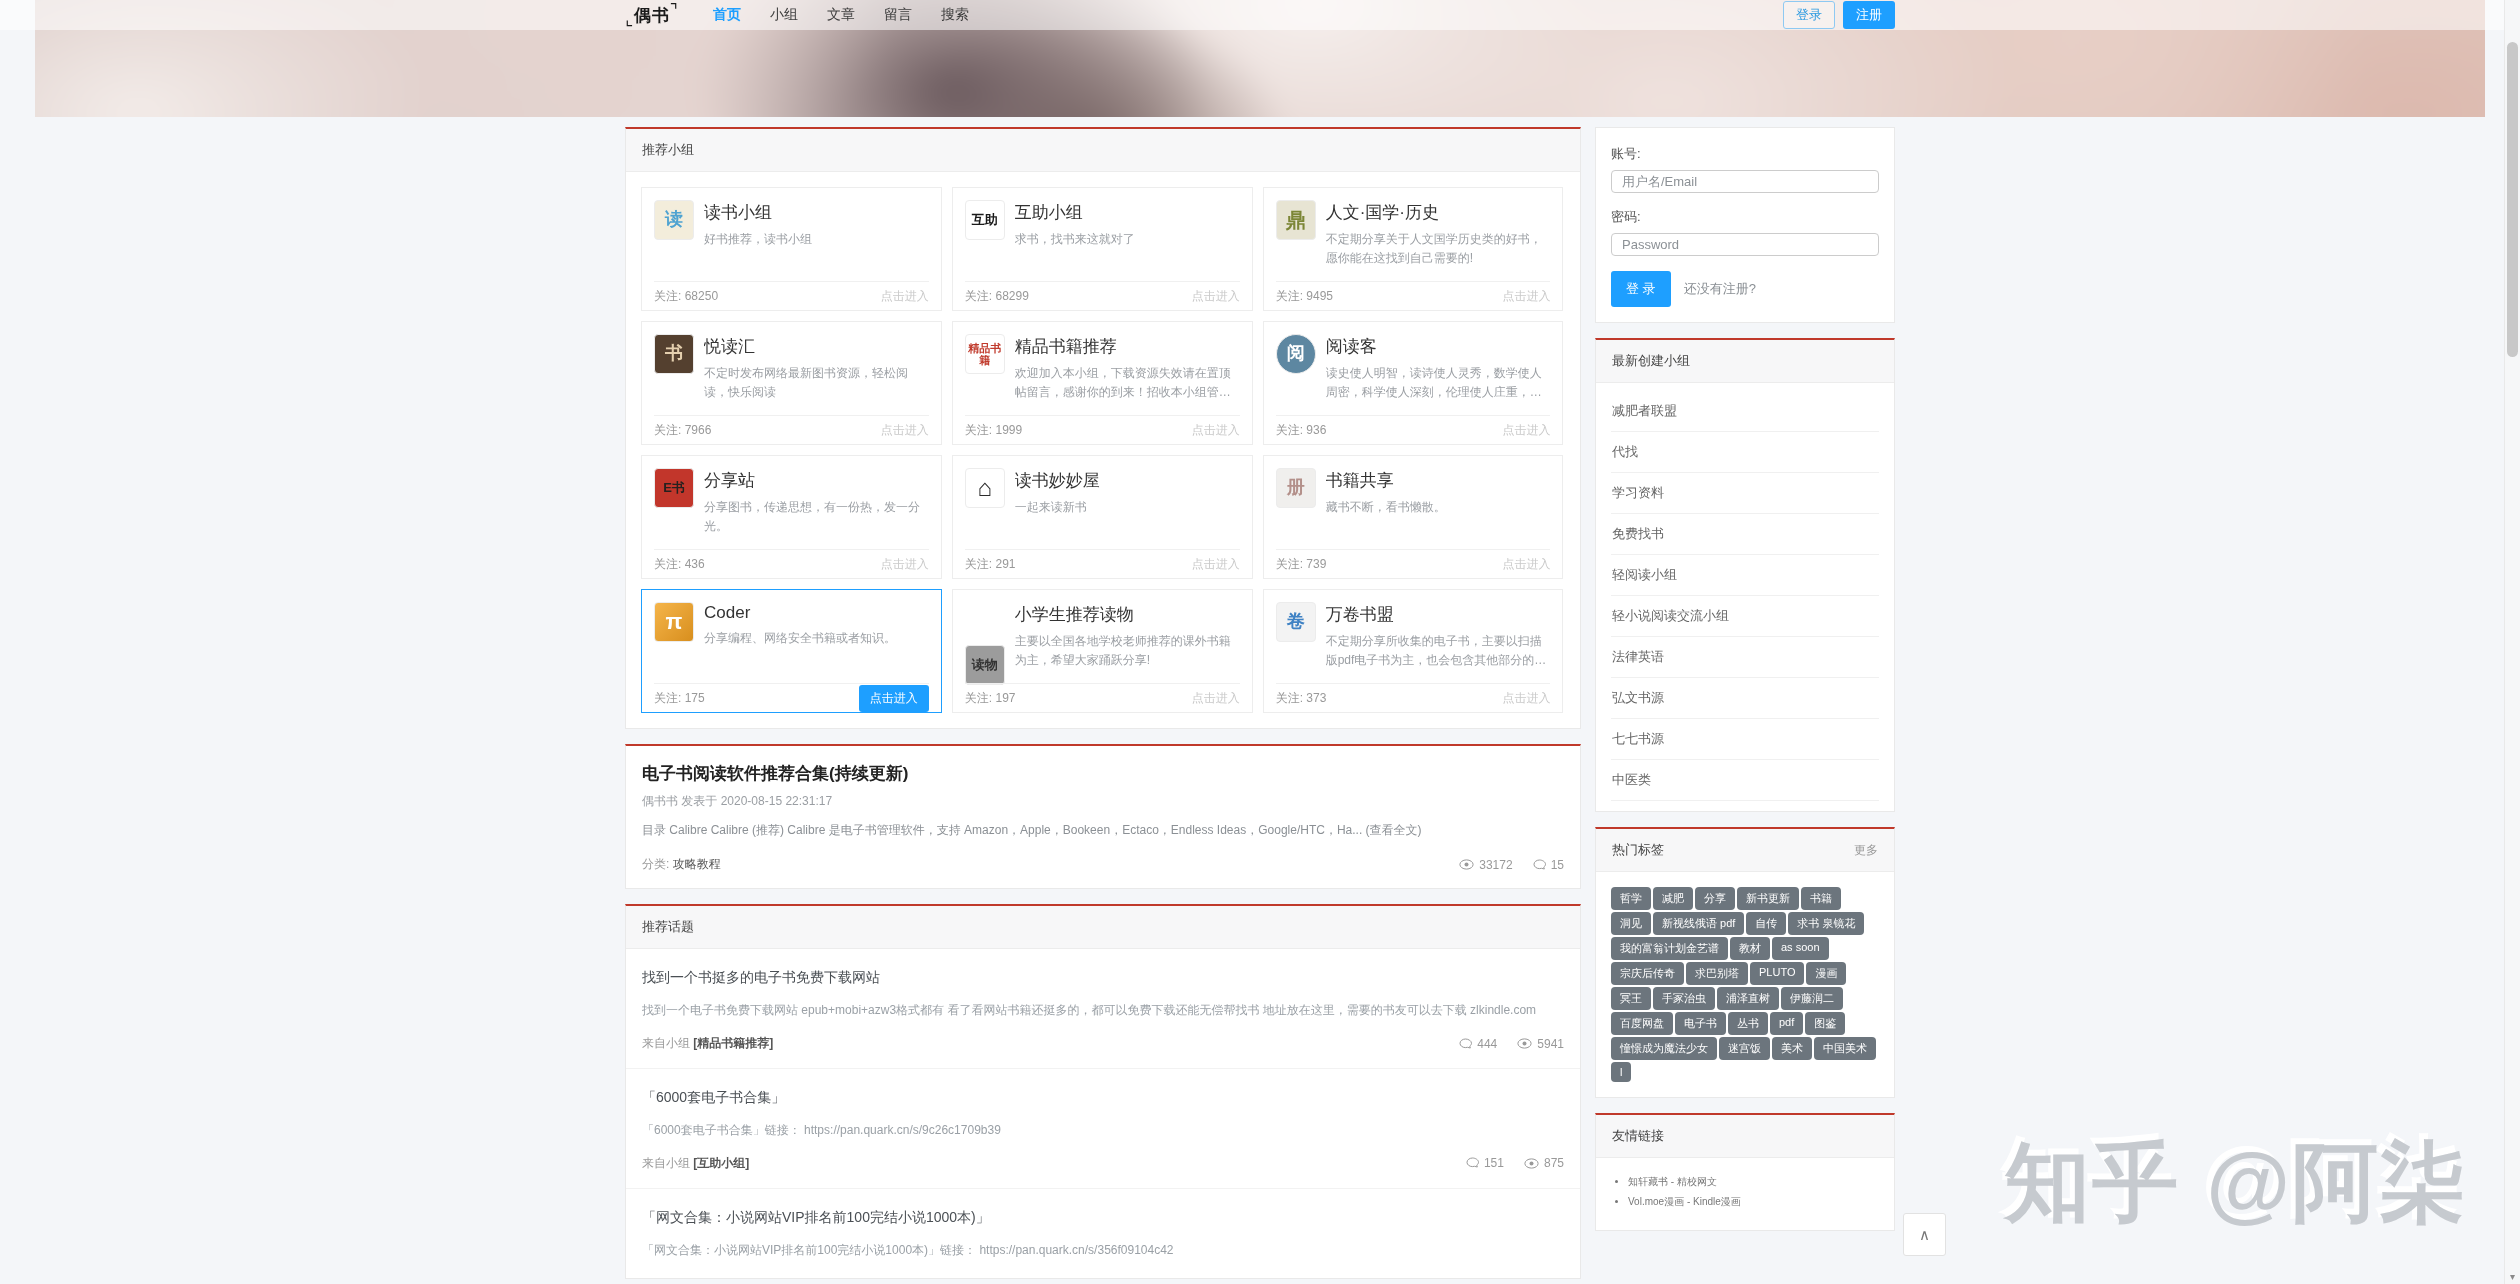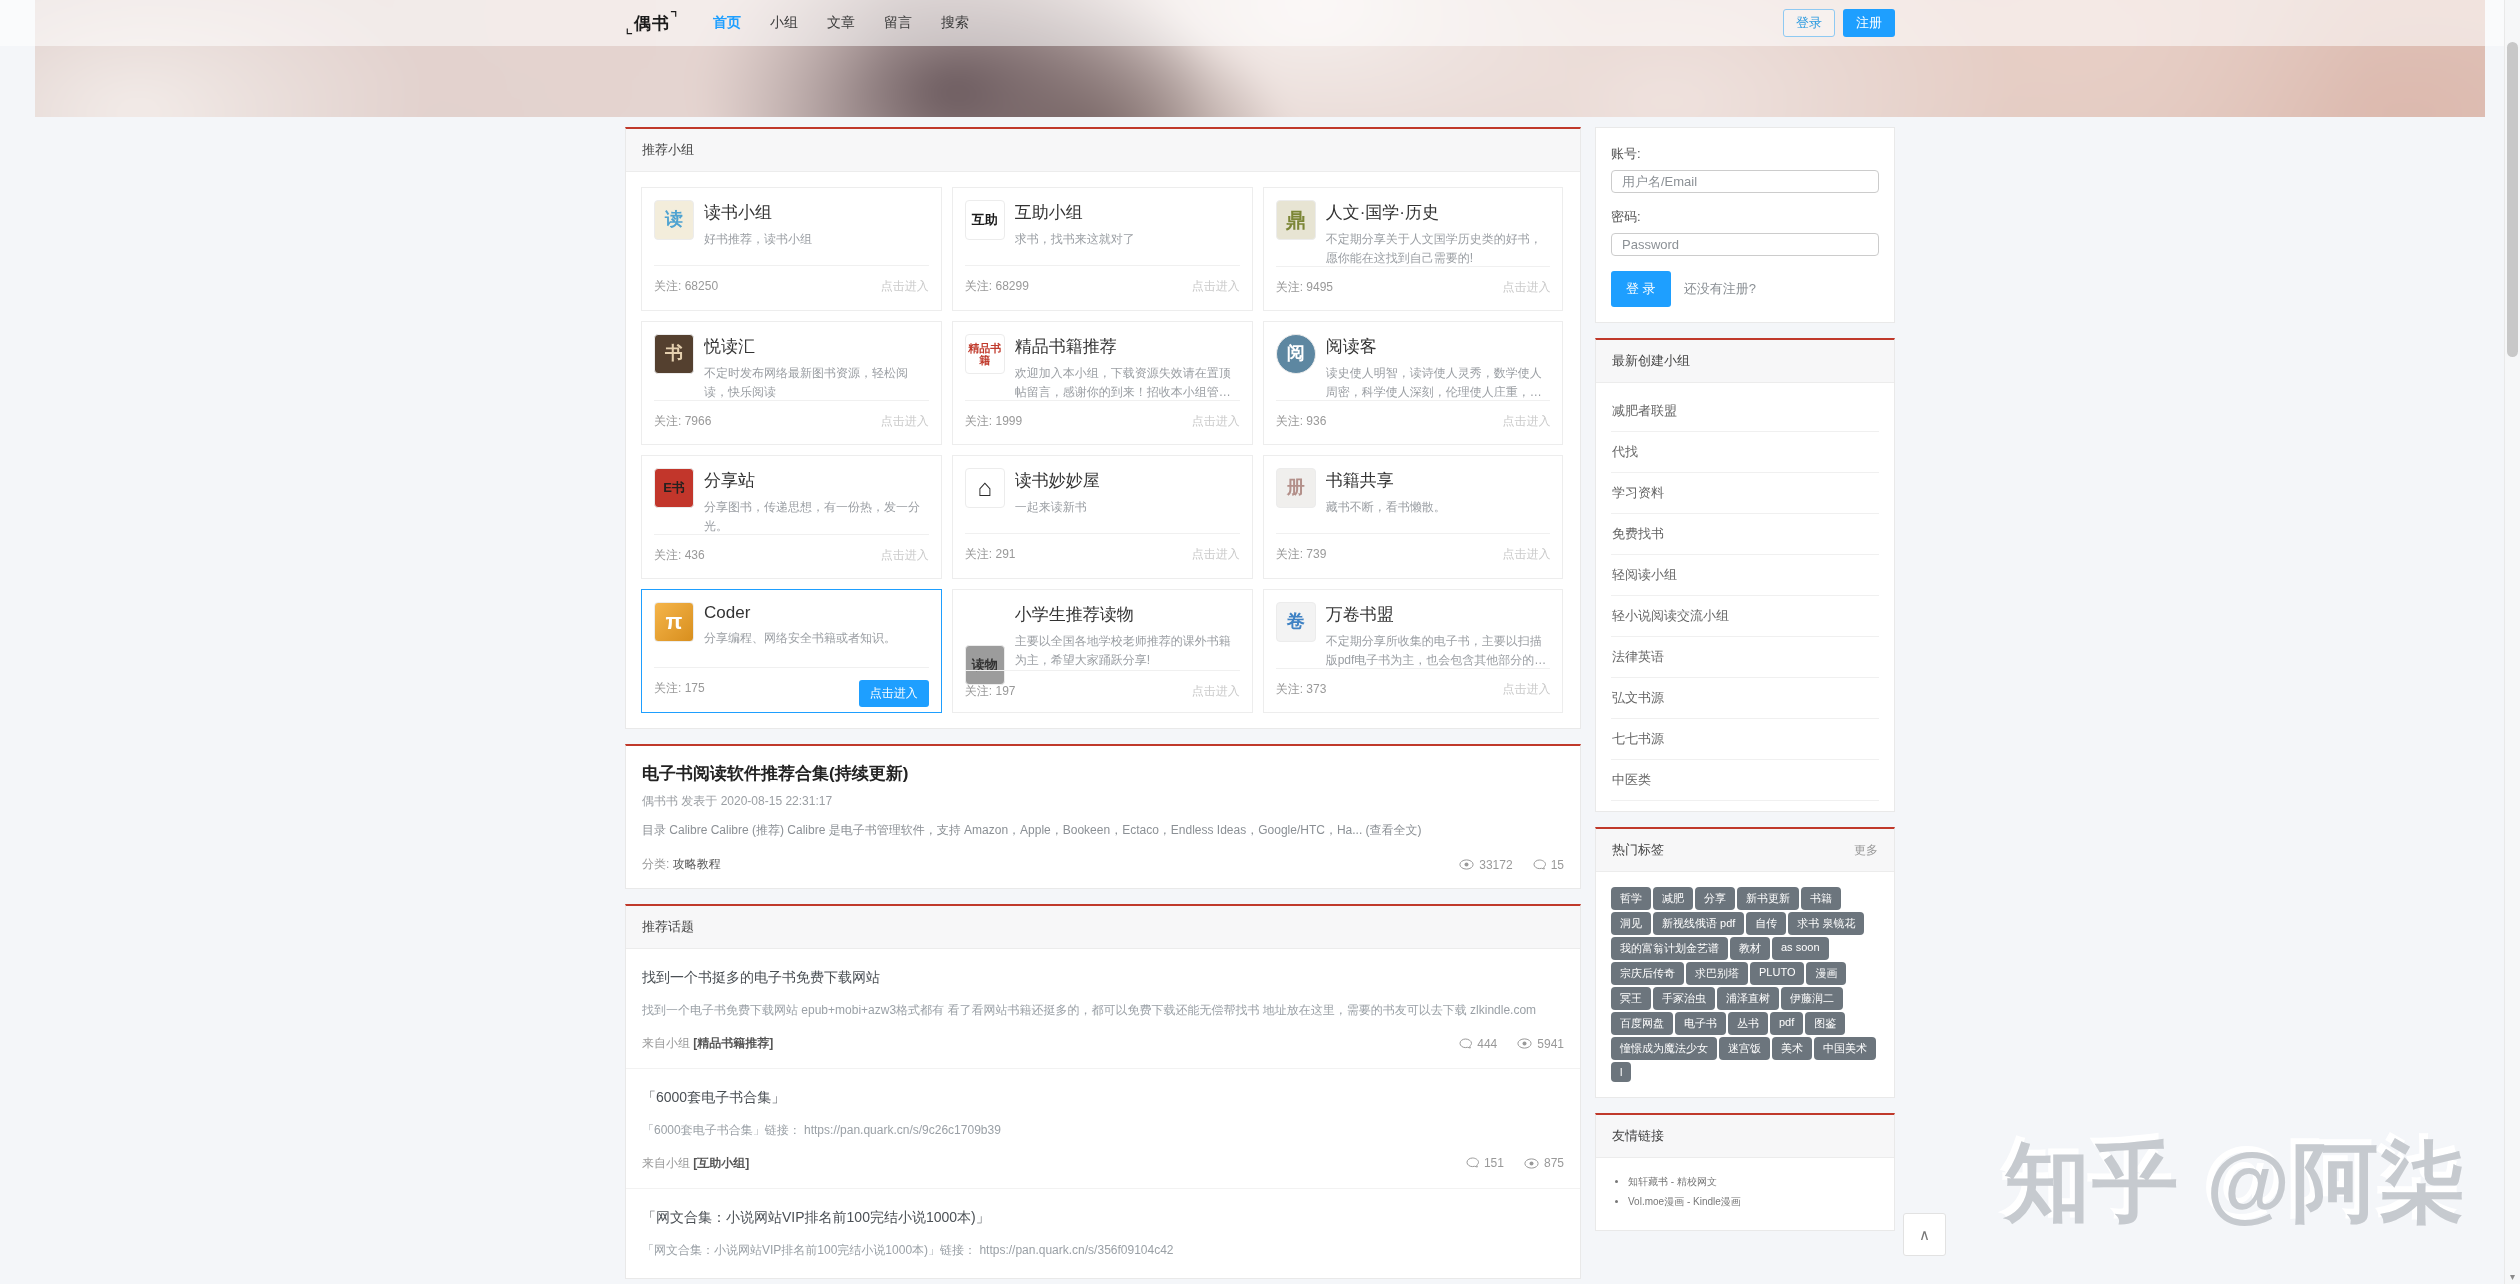--- a/index.html
+++ b/index.html
@@ -14,21 +14,21 @@
       radial-gradient(500px 300px at 22% 30%, #e4d3cf 0%, rgba(228,211,207,0) 70%),
       radial-gradient(360px 240px at 38% 65%, #6b5a5e 0%, rgba(107,90,94,0) 72%),
       radial-gradient(300px 200px at 43% 90%, #7d6a66 0%, rgba(125,106,102,0) 70%),
       radial-gradient(420px 280px at 52% 25%, #f6f0ee 0%, rgba(246,240,238,0) 70%),
       radial-gradient(500px 320px at 66% 70%, #efe2de 0%, rgba(239,226,222,0) 70%),
       radial-gradient(420px 260px at 82% 40%, #e8cfc6 0%, rgba(232,207,198,0) 70%),
       radial-gradient(380px 240px at 95% 75%, #dcb9ae 0%, rgba(220,185,174,0) 70%),
       linear-gradient(90deg,#d9c8c4,#e6d6d2 30%,#e2cfc9 60%,#e0c4ba);}
 
   
-  .navbar{position:absolute;top:0;left:0;right:0;height:46px;z-index:10;
+  .navbar{position:absolute;top:0;left:0;right:0;height:30px;z-index:10;
     background:rgba(255,255,255,0.55);}
   .nav-inner{width:1270px;margin:0 auto;height:100%;display:flex;align-items:center;}
   .logo{font-size:17px;font-weight:bold;color:#1a1a1a;letter-spacing:1px;cursor:pointer;}
   .logo .lb{vertical-align:-4px;font-weight:normal;}
   .logo .rb{vertical-align:5px;font-weight:normal;}
   .menu{display:flex;margin-left:34px;gap:29px;}
   .nav-item{font-size:14px;color:#3c3c3c;cursor:pointer;text-decoration:none;}
   .nav-item.active{color:#1e9fff;font-weight:bold;}
   .auth{margin-left:auto;display:flex;gap:8px;align-items:center;}
   .btn-outline{border:1px solid #8ec9f2;color:#2b9ae0;padding:4px 12px;border-radius:3px;
@@ -52,22 +52,22 @@
     padding:12px 12px 0 12px;height:124px;display:flex;flex-direction:column;cursor:pointer;}
   .card.active{border:1px solid #1e9fff;}
   .g-top{display:flex;gap:10px;min-height:0;}
   .g-icon{width:40px;height:40px;border-radius:4px;flex:none;display:flex;align-items:center;
     justify-content:center;font-weight:bold;border:1px solid #ececec;box-sizing:border-box;
     text-align:center;line-height:1.1;word-break:break-all;padding:1px;overflow:hidden;}
   .g-info{min-width:0;}
   .g-name{font-size:17px;color:#333;margin:1px 0 6px;white-space:nowrap;overflow:hidden;}
   .g-desc{font-size:12px;color:#9a9ea3;line-height:1.6;display:-webkit-box;
     -webkit-line-clamp:2;-webkit-box-orient:vertical;overflow:hidden;}
-  .g-foot{margin-top:auto;border-top:1px solid #f0f0f0;padding:12px 0;font-size:12px;color:#999;
-    display:flex;justify-content:space-between;align-items:flex-start;height:20px;}
+  .g-foot{margin-top:auto;border-top:1px solid #f0f0f0;padding:4px 0;font-size:12px;color:#999;
+    display:flex;justify-content:space-between;align-items:center;height:20px;}
   .enter{color:#c9c9c9;text-decoration:none;}
   .card.active .enter{background:#1e9fff;color:#fff;padding:5px 11px;border-radius:3px;}
 
   
   .article{padding:16px 16px 15px;}
   .a-title{font-size:17px;font-weight:bold;color:#222;cursor:pointer;}
   .a-meta{font-size:12px;color:#9a9ea3;margin:8px 0 10px;}
   .a-excerpt{font-size:12px;color:#8b9095;line-height:1.7;}
   .a-foot{margin-top:16px;display:flex;justify-content:space-between;align-items:center;
     font-size:12px;color:#999;}

